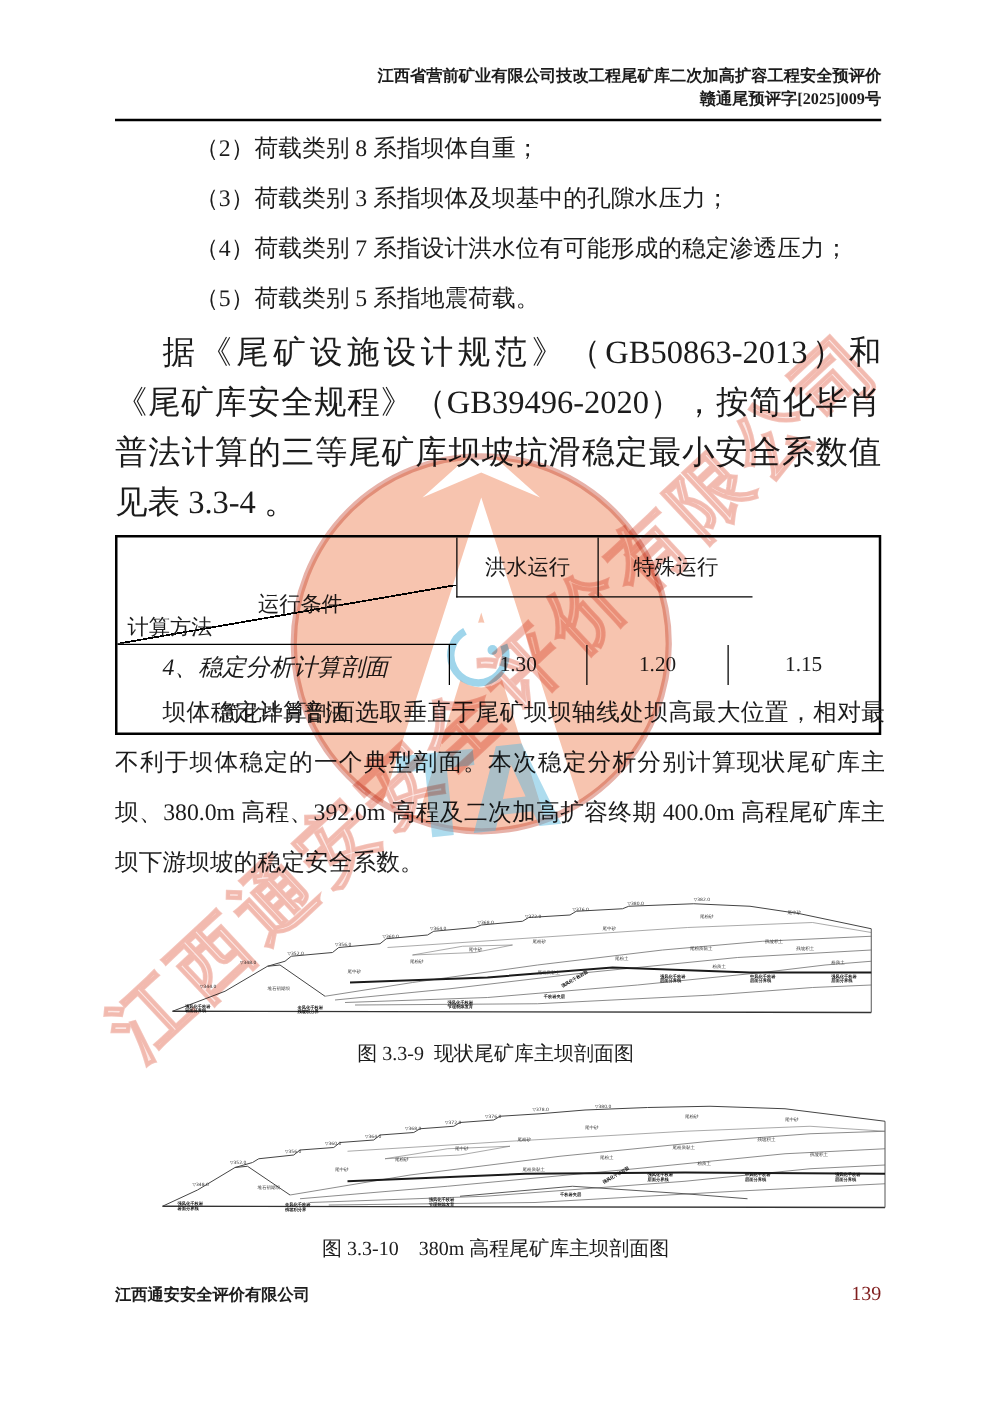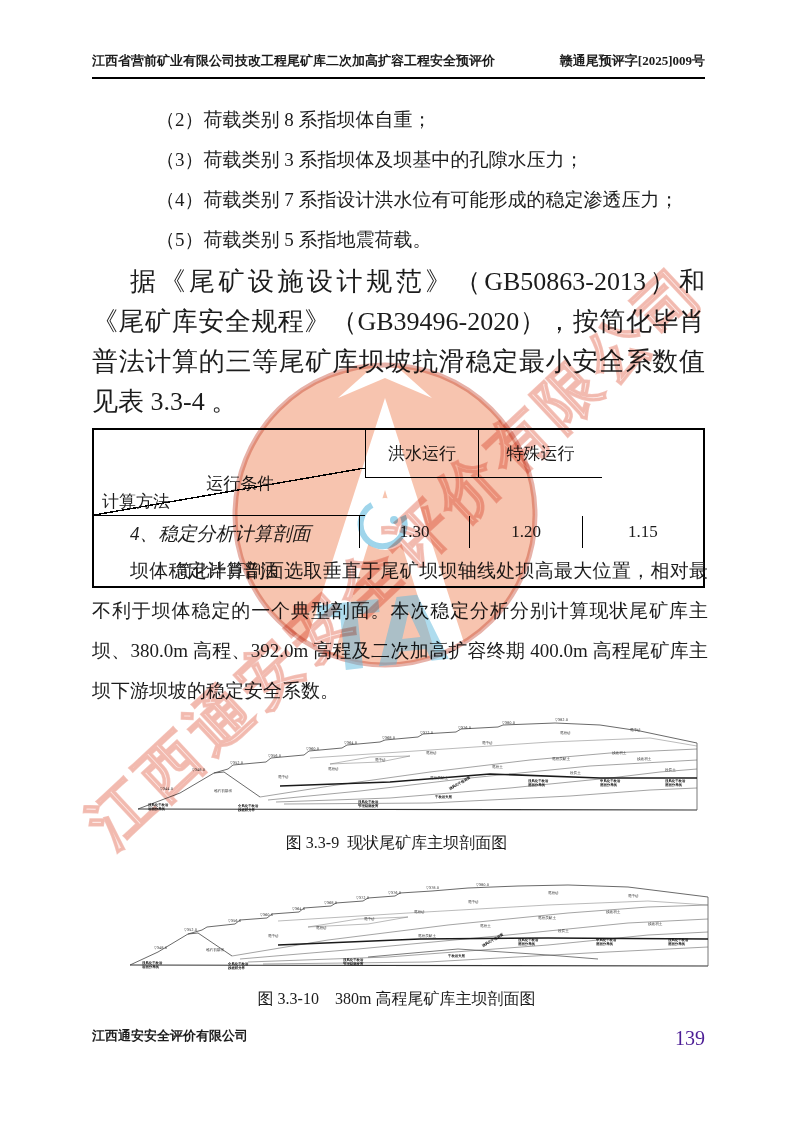--- a/index.html
+++ b/index.html
@@ -3,21 +3,21 @@
 <meta charset="utf-8">
 <style>
   html,body{margin:0;padding:0;background:#fff;}
   .page{
     position:relative;width:793px;height:1122px;background:#fff;overflow:hidden;
     font-family:"Liberation Serif","DejaVu Serif",serif;color:#1c1c1c;
   }
   
   .hdr{position:absolute;top:52px;left:92px;width:613px;display:flex;
        justify-content:space-between;align-items:flex-end;font-size:13px;
-       font-weight:bold;border-bottom:2px solid #000;padding-bottom:7px;}
+       font-weight:bold;border-bottom:2px solid #000;padding-bottom:7px;flex-direction:column;}
   
   .items{position:absolute;top:100px;left:92px;width:613px;font-size:19px;}
   .items .it{line-height:40px;padding-left:64px;white-space:nowrap;}
   .para1{position:absolute;top:262px;left:92px;width:613px;font-size:26px;
          line-height:40px;text-indent:38px;text-align:justify;}
   .tbl-title{position:absolute;top:399px;left:92px;width:613px;text-align:center;
          font-size:17px;white-space:pre;}
   
   .tbl{position:absolute;top:428px;left:92px;width:613px;border:2px solid #000;
        box-sizing:border-box;font-size:17px;}
@@ -37,21 +37,21 @@
          line-height:40px;text-indent:38px;text-align:justify;}
   
   .fig1{position:absolute;top:716px;left:130px;}
   .fig2{position:absolute;top:877px;left:128px;}
   .cap{position:absolute;left:0;width:793px;text-align:center;font-size:16px;white-space:pre;}
   .cap1{top:833px;}
   .cap2{top:989px;}
   
   .ftr{position:absolute;top:1027px;left:92px;width:613px;display:flex;
        justify-content:space-between;font-size:13px;font-weight:bold;}
-  .ftr .pg{font-weight:normal;color:#4c1d95;font-size:20px;}
+  .ftr .pg{font-weight:normal;color:#7f1d1d;font-size:16px;}
   
   .wm-diag{position:absolute;left:396px;top:556px;width:1000px;z-index:3;
       transform:translate(-50%,-50%) rotate(-43deg);text-align:center;
       font-size:62px;letter-spacing:6px;white-space:nowrap;font-weight:bold;
       color:rgba(244,176,164,0.30);-webkit-text-stroke:1.5px rgba(234,148,132,0.55);
       pointer-events:none;mix-blend-mode:multiply;}
   .wm-stamp{position:absolute;left:0;top:0;z-index:4;pointer-events:none;
       mix-blend-mode:multiply;}
   svg text{font-family:"DejaVu Sans",sans-serif;}
 </style>

